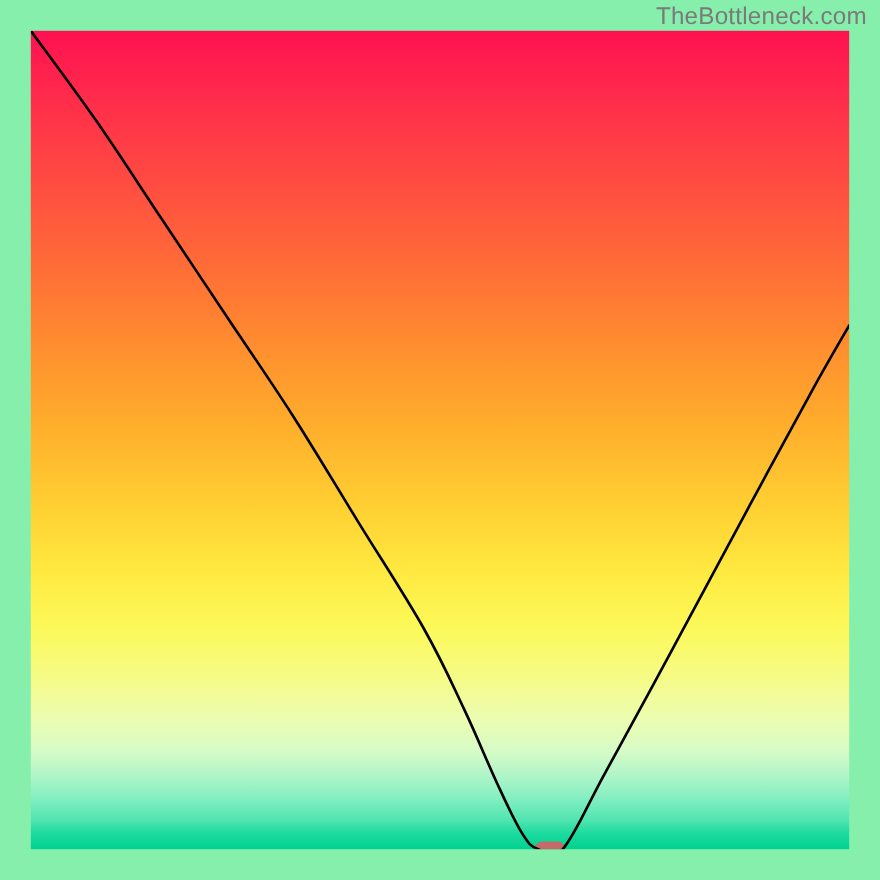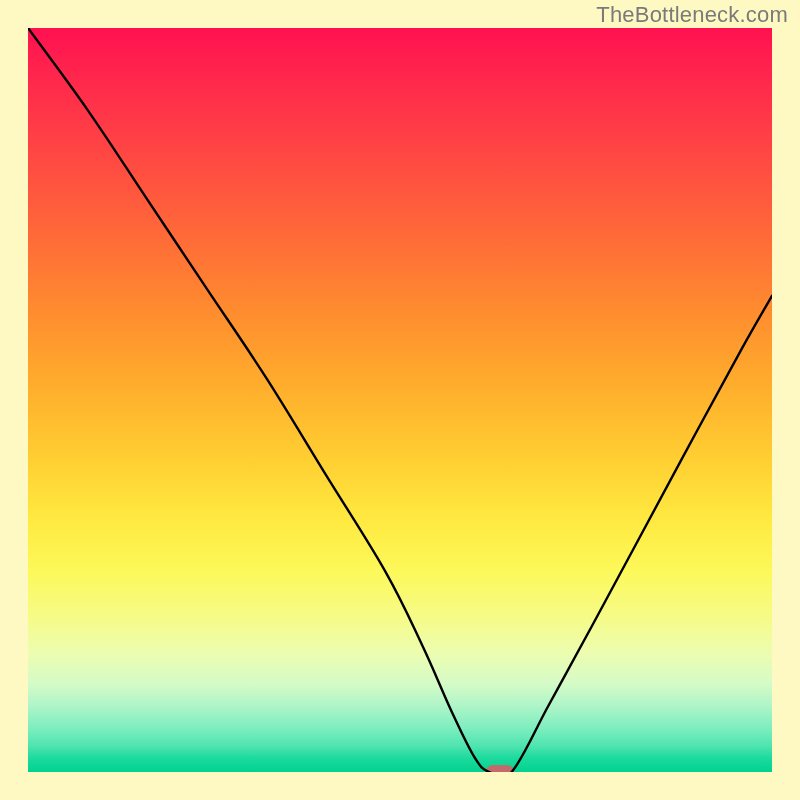--- a/index.html
+++ b/index.html
@@ -10,21 +10,21 @@
     background: #000;
     overflow: hidden;
     font-family: Arial, Helvetica, sans-serif;
   }
   .frame {
     position: absolute;
     left: 0;
     top: 0;
     width: 800px;
     height: 800px;
-    background: #fef9c3;
+    background: #86efac;
   }
   .watermark {
     position: absolute;
     top: 2px;
     right: 12px;
     color: #7a7a7a;
     font-size: 22px;
     font-weight: 400;
     letter-spacing: 0.2px;
     z-index: 10;

